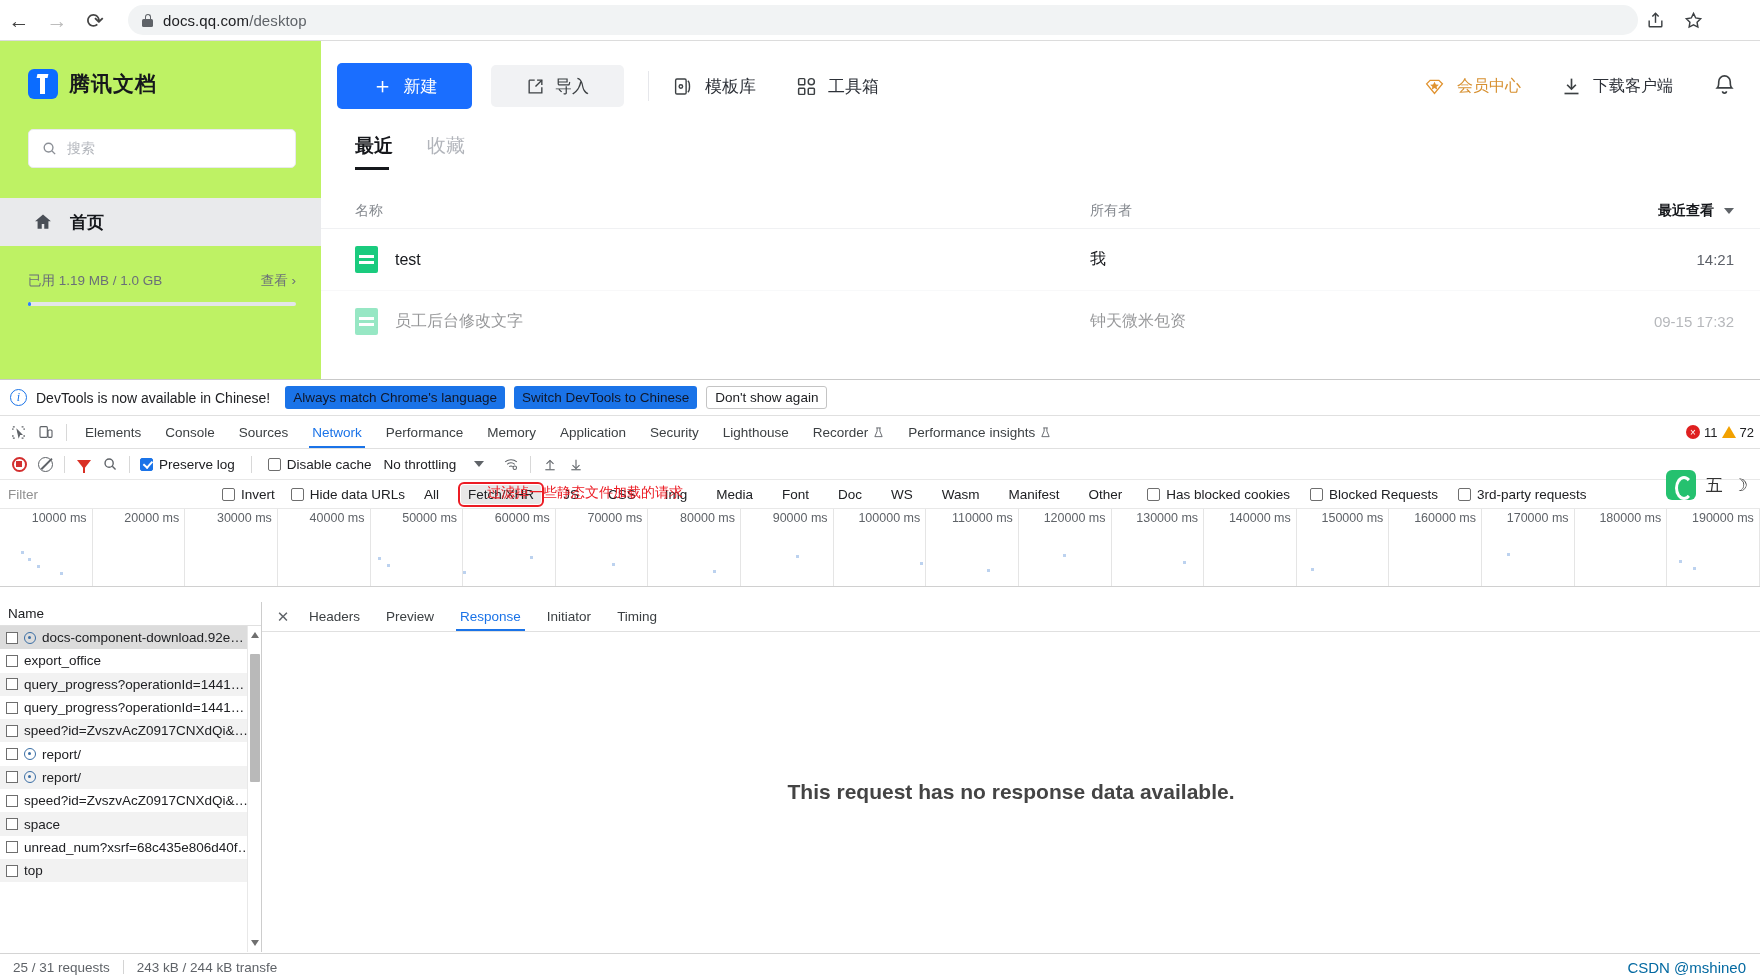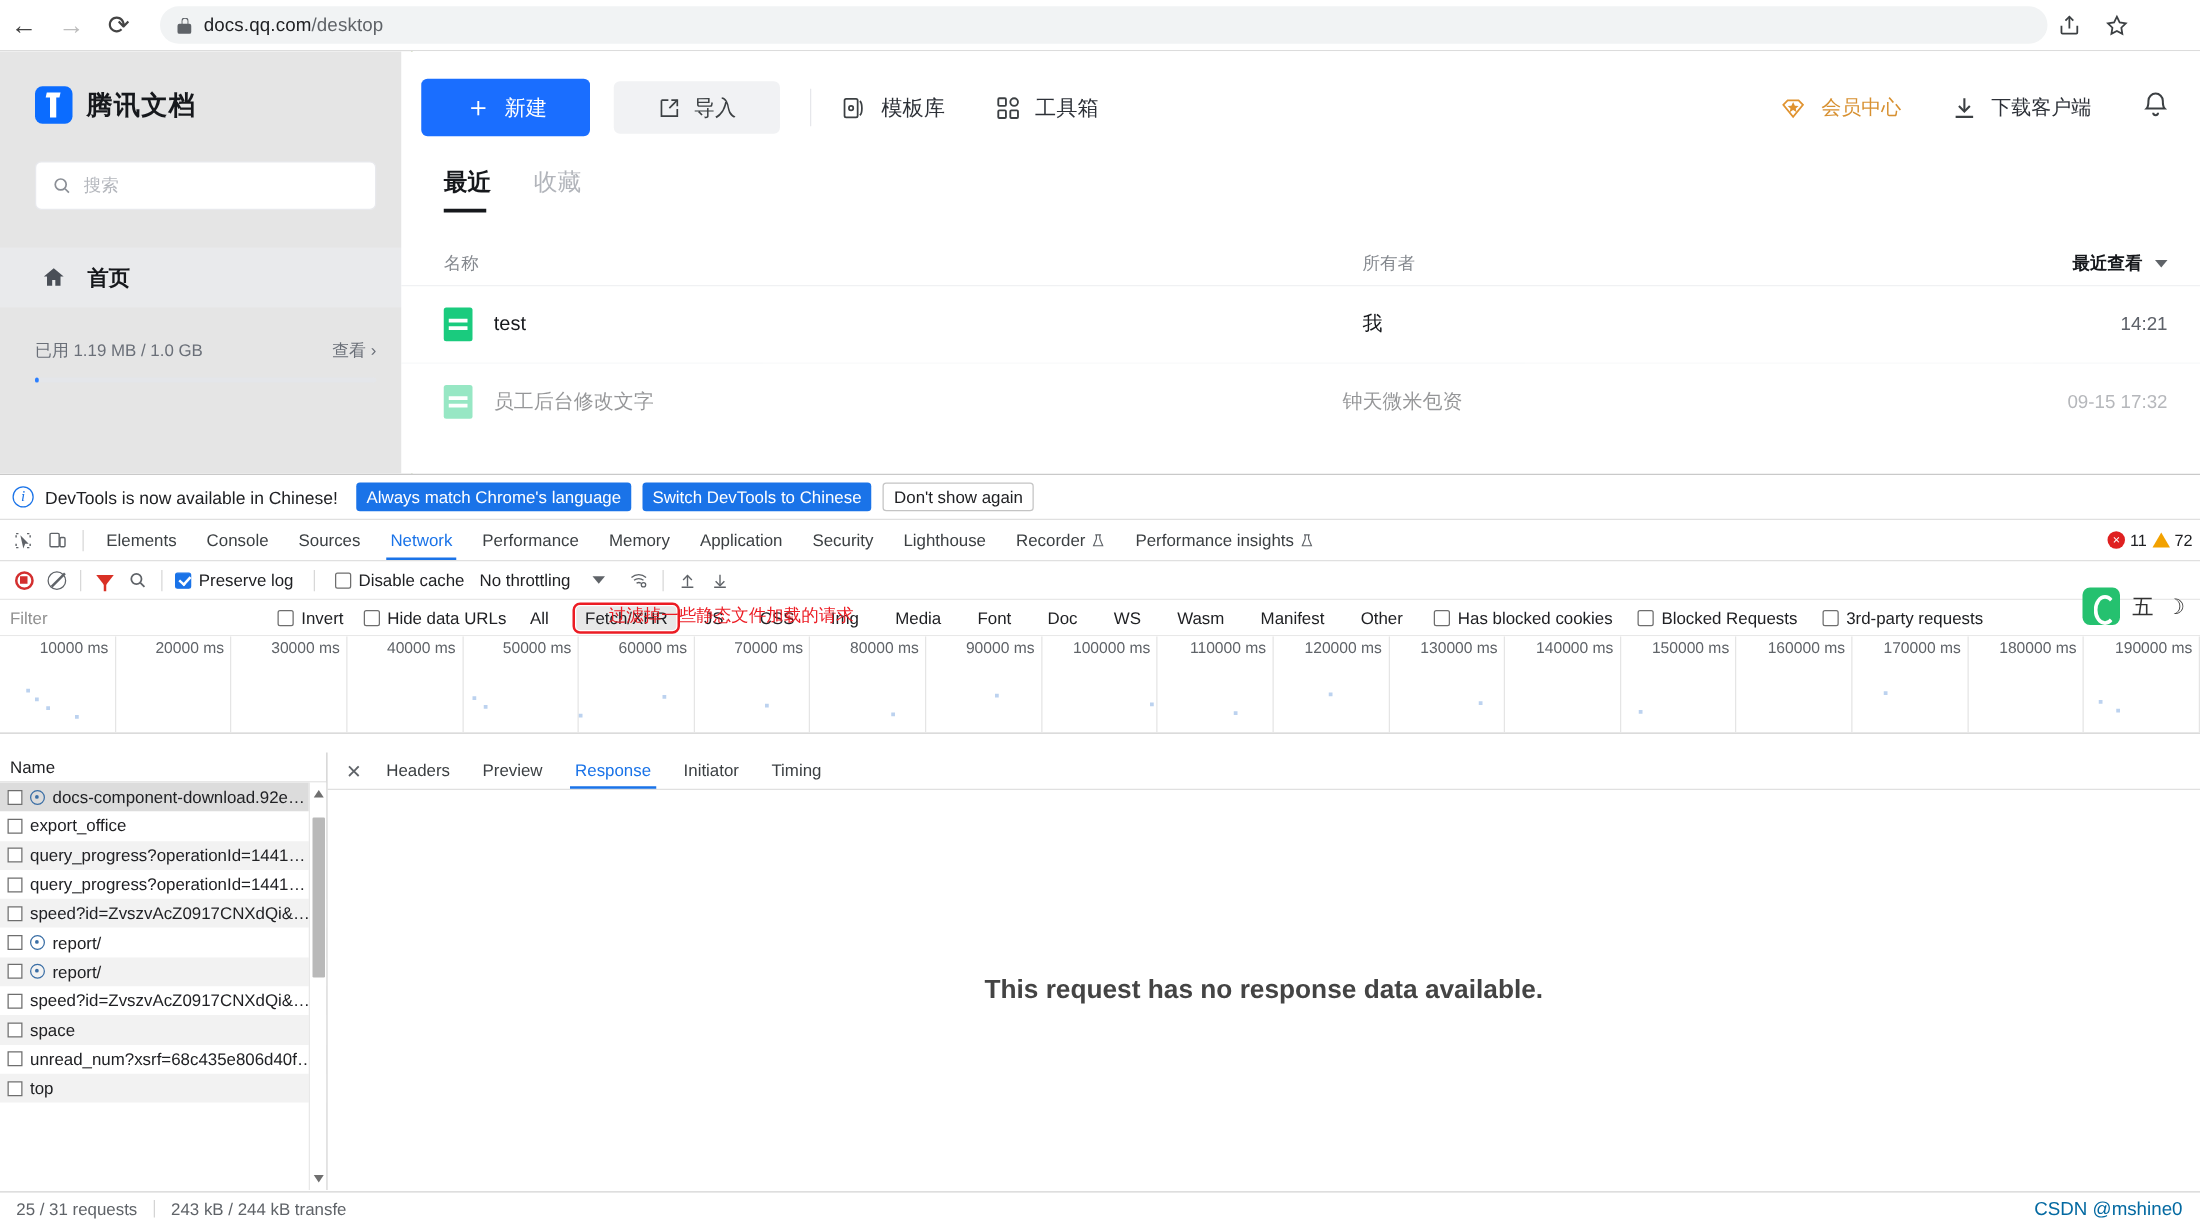--- a/index.html
+++ b/index.html
@@ -35,21 +35,21 @@
     border-radius: 3px 3px 0 0; }
   .omni-url { font-size: 15px; color: #202124; letter-spacing: .1px; }
   .omni-url .path { color: #5f6368; }
   .bar-icon { width: 34px; height: 34px; display: flex; align-items: center;
     justify-content: center; color: #3c4043; margin-right: 4px; }
 
   
   .app { position: absolute; top: 41px; left: 0; width: 1760px; height: 338px;
     background: #fff; overflow: hidden; }
   .sidebar { position: absolute; top: 0; left: 0; width: 330px; height: 338px;
-    background: #e5e5e5; border-right: 1px solid #4d7c0f; }
+    background: #bef264; border-right: 6px solid #4d7c0f; }
   .brand { display: flex; align-items: center; gap: 11px; padding: 28px 0 0 28px; }
   .brand-logo { width: 30px; height: 30px; background: #0b6cff; border-radius: 6px;
     position: relative; flex: none; overflow: hidden; }
   .brand-logo::before { content: ""; position: absolute; left: 9px; top: 5px;
     width: 11px; height: 4px; background: #fff; transform: skewX(-12deg); }
   .brand-logo::after { content: ""; position: absolute; left: 12px; top: 8px;
     width: 5px; height: 17px; background: #fff; }
   .brand-name { font-size: 21px; color: #16181c; font-weight: 700; letter-spacing: 1px; }
 
   .search-box { margin: 30px 28px 0 28px; height: 39px; background: #fff;
@@ -102,36 +102,36 @@
     color: #16181c; font-weight: 700; display: flex; align-items: center;
     justify-content: flex-end; gap: 10px; }
   .tbl-row { display: flex; align-items: center; height: 62px;
     padding-left: 34px; border-top: 1px solid #f0f1f3; font-size: 16px;
     color: #16181c; }
   .sheet-ico { width: 23px; height: 27px; background: #1acb7e; border-radius: 2px;
     margin-right: 17px; position: relative; flex: none; }
   .sheet-ico::before { content: ""; position: absolute; left: 4px; top: 9px;
     width: 15px; height: 3px; background: #fff; box-shadow: 0 6px 0 #fff; }
   .tbl-row .col-date { color: #5d6169; font-weight: 400; font-size: 15px; }
-  .row-fade { opacity: .45; gap: 16px; }
+  .row-fade { opacity: .45; }
 
   
   .devtools { position: absolute; left: 0; top: 379px; width: 1760px;
     height: 601px; background: #fff; border-top: 1px solid #c9c9c9;
     font-size: 13px; color: #202124; }
   .dt-banner { height: 36px; background: #fff; display: flex; align-items: center;
     gap: 9px; padding: 0 10px; border-bottom: 1px solid #e0e0e0; }
   .info-ico { width: 17px; height: 17px; border: 1.6px solid #1a73e8;
     border-radius: 50%; color: #1a73e8; font-size: 12px; font-style: italic;
     display: flex; align-items: center; justify-content: center; flex: none;
     font-family: "Liberation Serif", serif; }
   .banner-text { font-size: 14px; color: #202124; margin-right: 6px; text-align: center; }
   .b-btn { height: 23px; padding: 0 8px; border-radius: 3px; font-size: 13.5px;
     display: flex; align-items: center; }
-  .b-btn.primary { background: #1a73e8; color: #ffffff; }
+  .b-btn.primary { background: #1a73e8; color: #0f172a; }
   .b-btn.ghost { background: #fff; color: #202124; border: 1px solid #c4c4c4; }
 
   .dt-tabs { height: 33px; display: flex; align-items: center; gap: 0;
     border-bottom: 1px solid #e0e0e0; padding-left: 4px; background: #fff; }
   .dt-toolicon { width: 28px; height: 28px; display: flex; align-items: center;
     justify-content: center; color: #5f6368; }
   .dt-vsep { width: 1px; height: 17px; background: #d8d8d8; margin: 0 6px; }
   .dt-tab { padding: 0 12px; height: 32px; display: flex; align-items: center;
     gap: 5px; font-size: 13.5px; color: #3c4043; position: relative; }
   .dt-tab.active { color: #1a73e8; }

